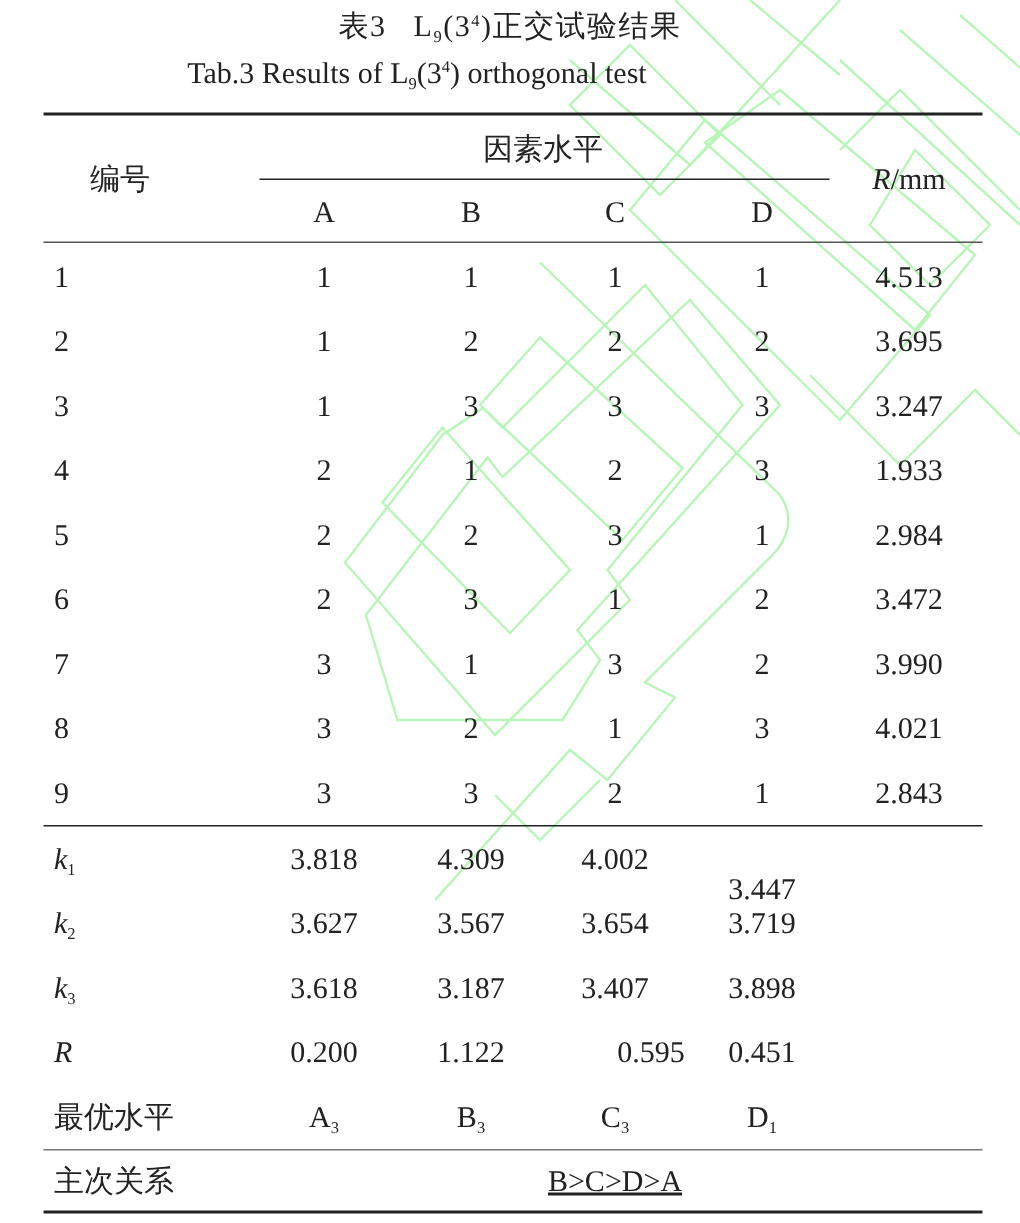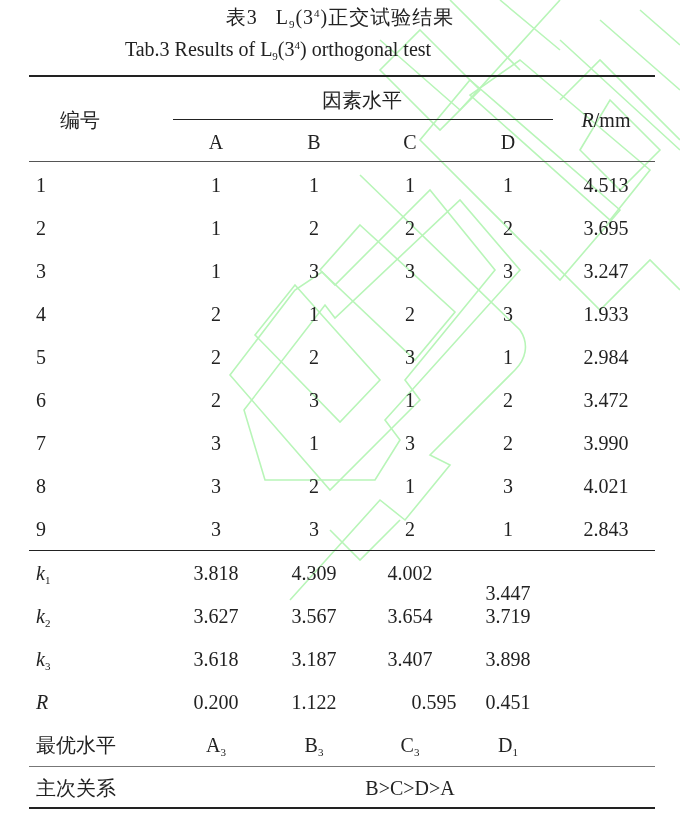--- a/index.html
+++ b/index.html
@@ -212,14 +212,14 @@
 <div>
   <div class="cell left" style="left:36px; top:733px;">最优水平</div>
   <div class="cell" style="left:216px; top:733px;text-align:center;"><span>A</span><sub>3</sub></div>
   <div class="cell" style="left:314px; top:733px;"><span>B</span><sub>3</sub></div>
   <div class="cell" style="left:410px; top:733px;"><span>C</span><sub>3</sub></div>
   <div class="cell" style="left:508px; top:733px;"><span>D</span><sub>1</sub></div>
 </div>
 
 <div>
   <div class="cell left" style="left:36px; top:776px;">主次关系</div>
-  <div class="cell" style="left:410px; top:776px;">B&gt;C&gt;D&gt;A</div>
+  <div class="cell" style="left:410px; top:776px;text-decoration:underline;">B&gt;C&gt;D&gt;A</div>
 </div>
 
 </body></html>

